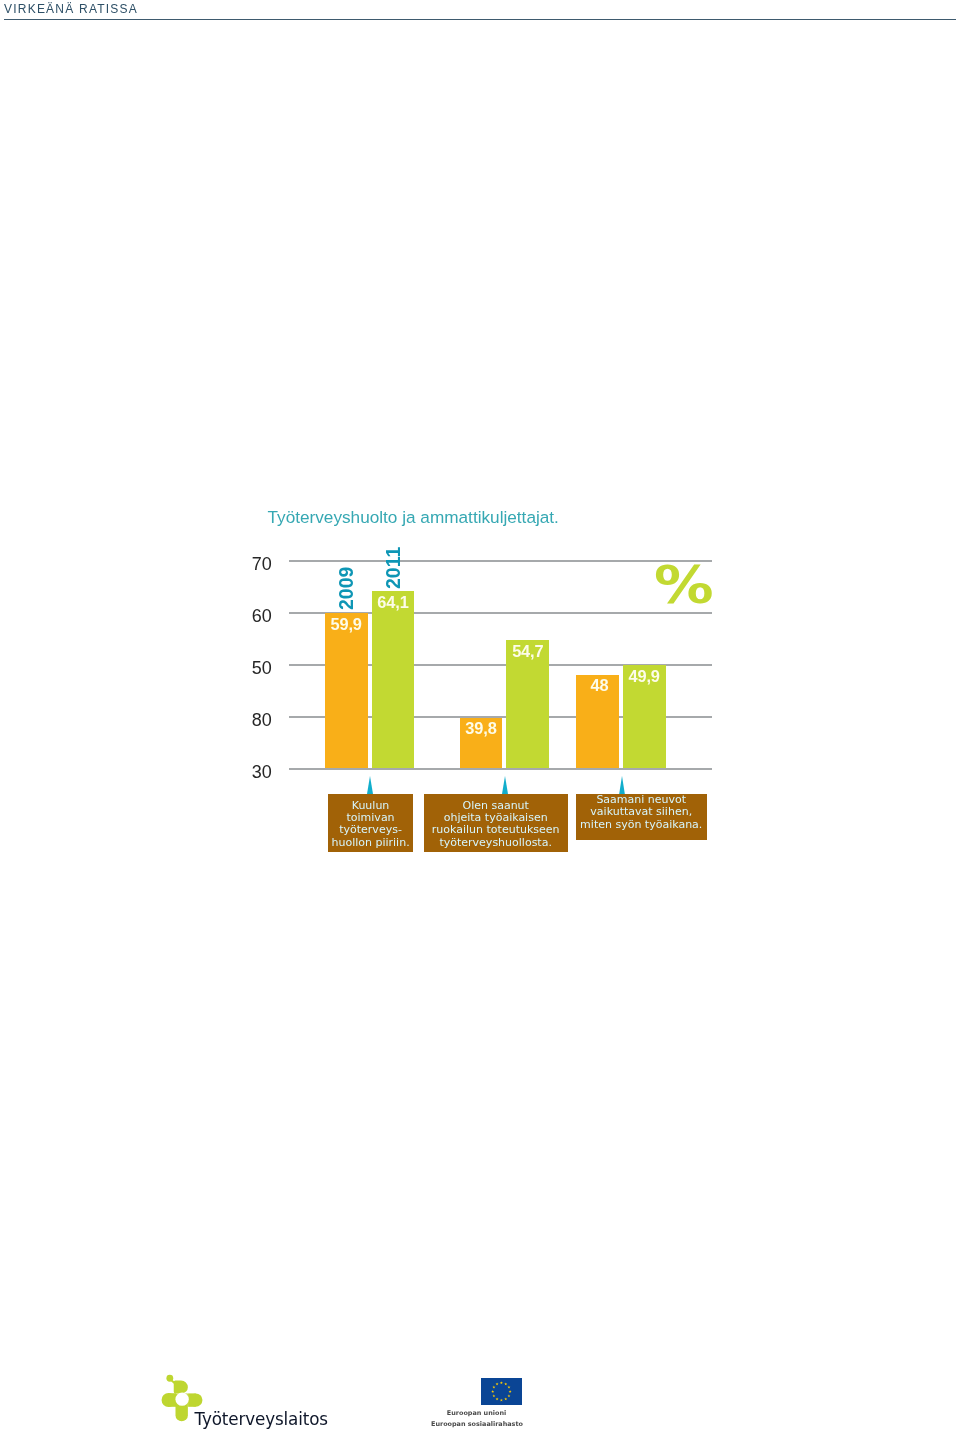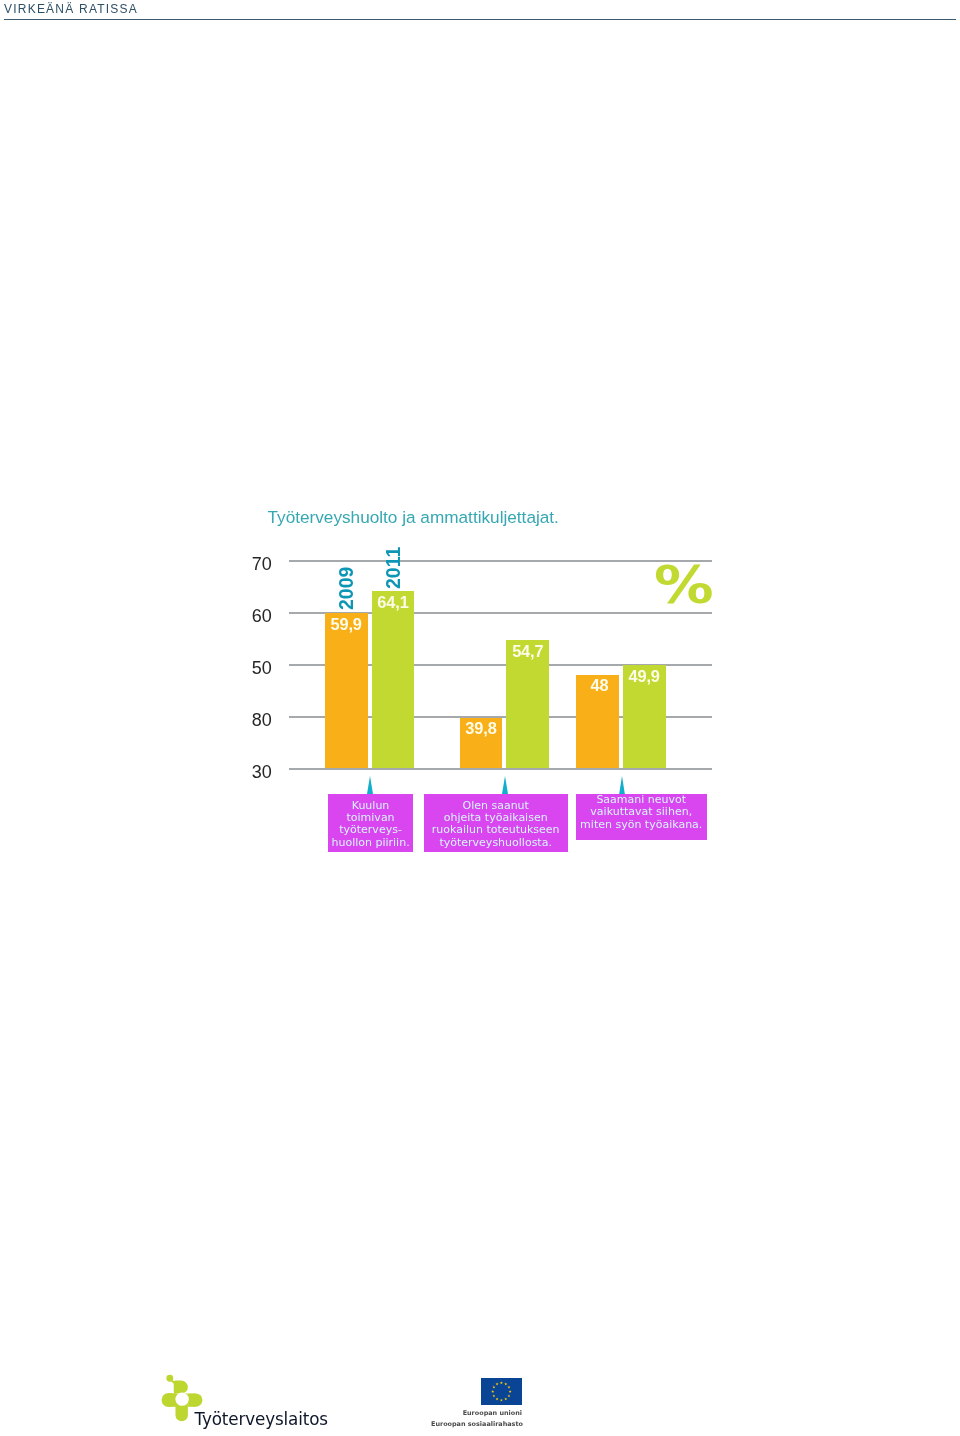--- a/index.html
+++ b/index.html
@@ -11,29 +11,29 @@
   #header-rule{position:absolute;left:4px;top:18.6px;width:952px;height:1.7px;background:#3e5a6e;}
   
   #chart{position:absolute;left:262px;top:500px;width:456px;height:360px;}
   #chart-title{position:absolute;left:5.5px;top:7px;font-family:"Liberation Sans",sans-serif;font-size:17.2px;color:#36a8b3;white-space:nowrap;}
   .gridline{position:absolute;left:27px;width:423px;height:1.35px;background:#a6a9ab;}
   .ytick{position:absolute;width:28px;font-family:"Liberation Sans",sans-serif;font-size:18px;color:#262626;}
   .bar{position:absolute;}
   .vlabel{position:absolute;font-family:"Liberation Sans",sans-serif;font-weight:bold;font-size:16.4px;color:#FDFCE9;white-space:nowrap;line-height:16.4px;letter-spacing:-0.15px;}
   .yearlabel{position:absolute;font-family:"Liberation Sans",sans-serif;font-weight:bold;font-size:19.5px;color:#0e96b5;white-space:nowrap;line-height:19.5px;transform-origin:0 0;transform:rotate(-90deg);}
   #pct{position:absolute;font-family:"DejaVu Sans",sans-serif;font-weight:bold;font-size:51.5px;color:#C2D932;line-height:1;transform-origin:0 0;transform:scaleX(1.155);}
-  .callout{position:absolute;background:#d946ef;color:#D6F5FC;font-family:"DejaVu Sans",sans-serif;font-size:11px;line-height:12.3px;text-align:center;}
+  .callout{position:absolute;background:#a16207;color:#D6F5FC;font-family:"DejaVu Sans",sans-serif;font-size:11px;line-height:12.3px;text-align:center;}
   .callout-arrow{position:absolute;width:0;height:0;border-left:3.6px solid transparent;border-right:3.6px solid transparent;border-bottom:19px solid #12AECC;}
   
   #logo-ttl{position:absolute;left:159.6px;top:1374.4px;width:168.4px;height:54px;}
   #logo-ttl-mark{position:absolute;left:0px;top:0px;}
   #logo-ttl-word{position:absolute;left:34.9px;top:36.2px;font-family:"DejaVu Sans",sans-serif;font-size:16.8px;color:#1d4b6e;white-space:nowrap;line-height:16.8px;letter-spacing:-0.15px;}
   #logo-eu{position:absolute;left:431px;top:1377.5px;width:91px;height:52px;}
   #eu-flag{position:absolute;left:50.3px;top:0;width:40.8px;height:27.1px;background:#0a4595;}
-  .eu-cap{position:absolute;font-family:"DejaVu Sans",sans-serif;font-weight:bold;font-size:6.45px;color:#4b4b4b;white-space:nowrap;line-height:6.45px;left:0;text-align:right;width:91.0px;}
+  .eu-cap{position:absolute;font-family:"DejaVu Sans",sans-serif;font-weight:bold;font-size:6.45px;color:#4b4b4b;white-space:nowrap;line-height:6.45px;left:0;text-align:center;width:91.0px;}
   #logo-vipu{position:absolute;left:660px;top:1378px;width:126px;height:52px;}
   #vipu-word{position:absolute;left:5.2px;top:3.6px;font-family:"DejaVu Sans",sans-serif;font-weight:bold;font-size:12.3px;color:#8ba32e;white-space:nowrap;line-height:12.3px;}
   #vipu-eulta{position:absolute;left:29.6px;top:14.2px;font-family:"Liberation Sans",sans-serif;font-size:31.2px;color:#4a4a4a;white-space:nowrap;line-height:31.2px;letter-spacing:-0.28px;}
   #vipu-years{position:absolute;left:77.3px;top:44.6px;font-family:"DejaVu Sans",sans-serif;font-weight:bold;font-size:5.3px;color:#96a646;white-space:nowrap;letter-spacing:0.05px;line-height:5.3px;transform-origin:0 0;transform:scaleX(0.93);}
 </style>
 </head>
 <body>
 
 <div class="page">
   <div id="header-title" style="color: rgb(45, 79, 102);">VIRKEÄNÄ RATISSA</div>

